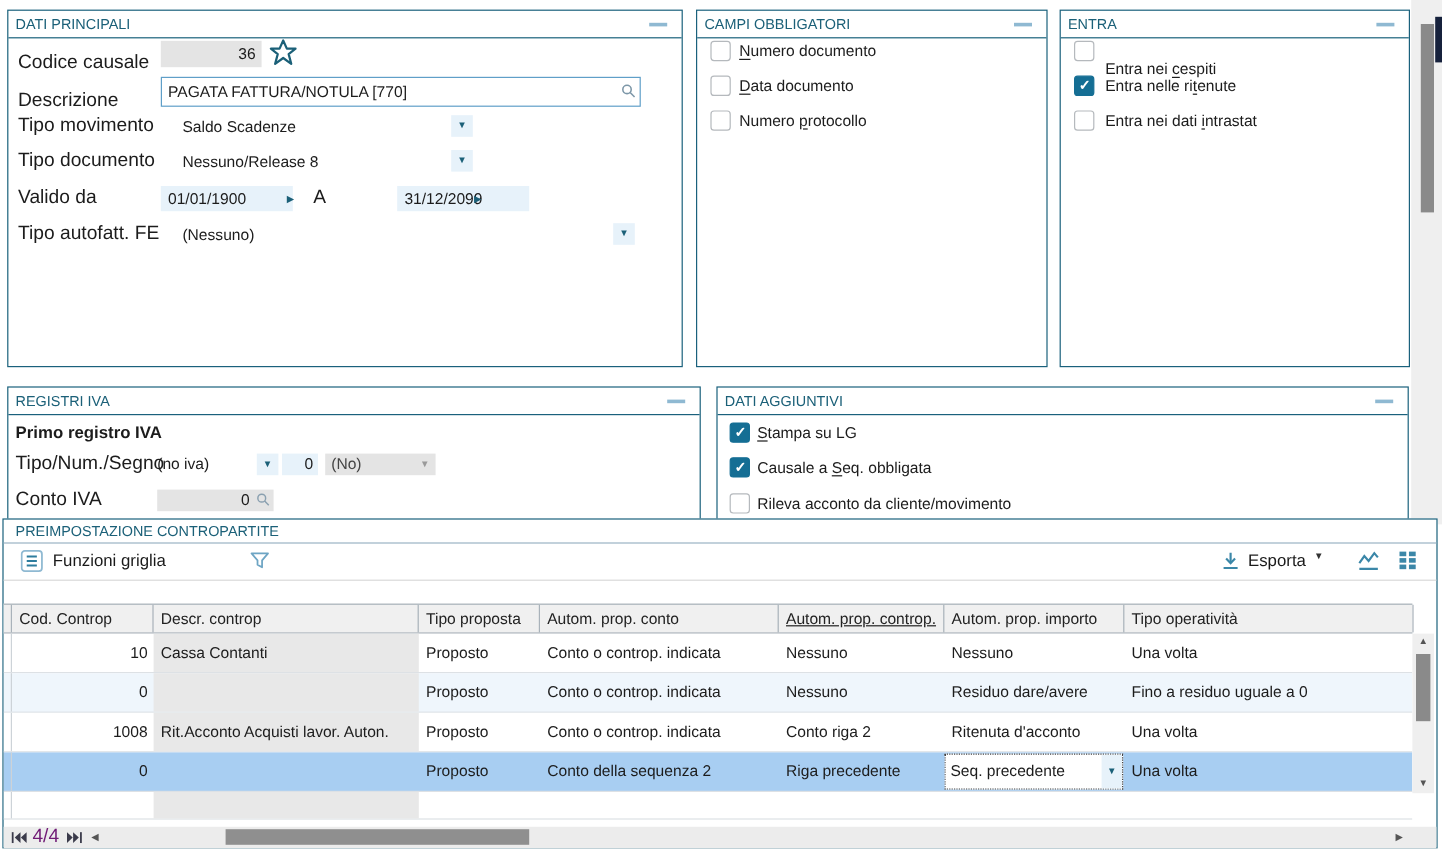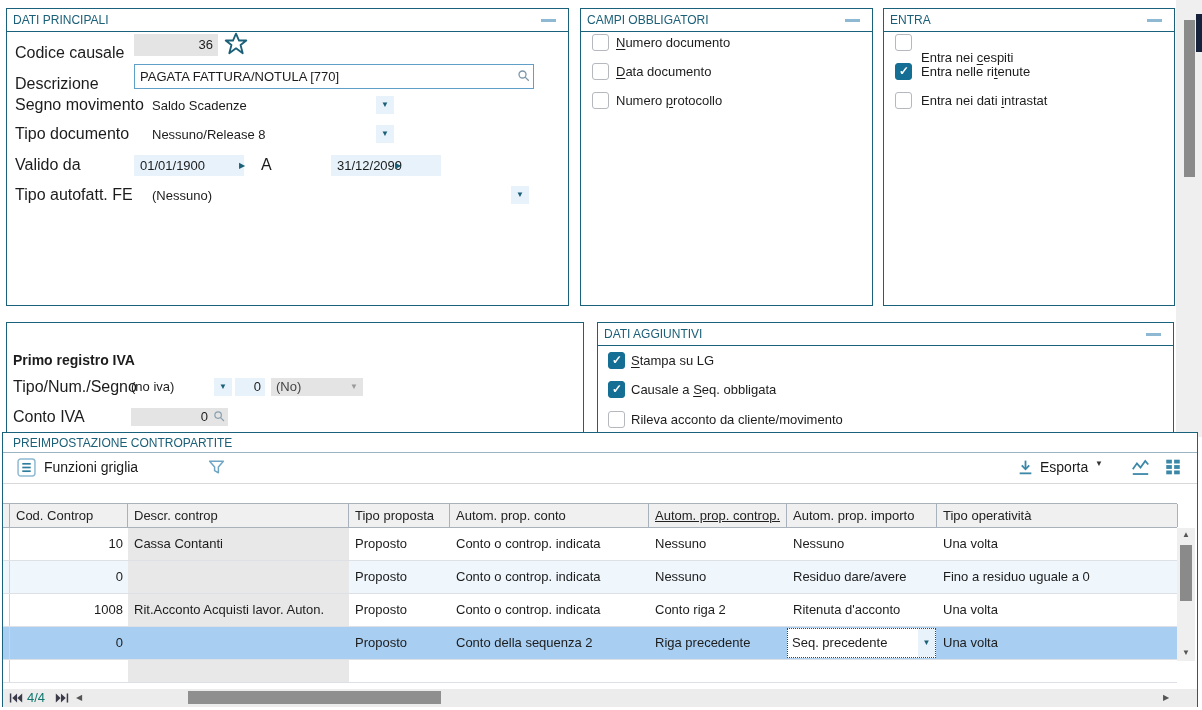--- a/index.html
+++ b/index.html
@@ -75,21 +75,21 @@
     <div class="input gray-input" style="left:127px;top:25px;width:84px;height:22px;line-height:22px;text-align:right;padding-right:5px;">36</div>
     <svg class="icon" style="left:216px;top:22px;" width="26" height="26" viewBox="0 0 24 24">
       <polygon points="12,2.5 14.8,8.8 21.5,8.8 16.2,13 18.2,20.5 12,16 5.8,20.5 7.8,13 2.5,8.8 9.2,8.8" fill="none" stroke="#1b6078" stroke-width="1.7" stroke-linejoin="round"></polygon>
     </svg>
     <div class="fld-label" style="left:8px;top:67px;">Descrizione</div>
     <div class="input white-input" style="left:127px;top:55px;width:400px;height:25px;line-height:23px;padding-left:5px;">PAGATA FATTURA/NOTULA [770]</div>
     <svg class="icon" style="left:510px;top:60px;" width="14" height="14" viewBox="0 0 16 16">
       <circle cx="6.3" cy="6.3" r="4" fill="none" stroke="#7d97a8" stroke-width="1.5"></circle>
       <line x1="9.3" y1="9.3" x2="13.5" y2="13.5" stroke="#7d97a8" stroke-width="1.5"></line>
     </svg>
-    <div class="fld-label" style="left:8px;top:88px;">Segno movimento</div>
+    <div class="fld-label" style="left:8px;top:88px;">Tipo movimento</div>
     <div class="fld-text" style="left:145px;top:89px;">Saldo Scadenze</div>
     <div class="dd-btn" style="left:369px;top:87px;">▼</div>
     <div class="fld-label" style="left:8px;top:117px;">Tipo documento</div>
     <div class="fld-text" style="left:145px;top:118px;">Nessuno/Release 8</div>
     <div class="dd-btn" style="left:369px;top:116px;">▼</div>
     <div class="fld-label" style="left:8px;top:148px;">Valido da</div>
     <div class="input blue-box" style="left:127px;top:146px;width:110px;height:21px;line-height:21px;padding-left:6px;">01/01/1900</div>
     <div class="arrow-in" style="left:232px;top:146px;width:14px;height:21px;">▶</div>
     <div class="fld-label" style="left:254px;top:148px;">A</div>
     <div class="input blue-box" style="left:299px;top:146px;width:110px;height:21px;line-height:21px;padding-left:6px;margin-left:25px;">31/12/2099</div>
@@ -124,20 +124,24 @@
     <div class="checkbox" style="left:11px;top:83px;"></div>
     <div class="cb-label" style="left:37px;top:83px;">Entra nei dati <u>i</u>ntrastat</div>
   </div>
 
   <div class="page-scroll">
     <div class="page-thumb"></div>
   </div>
   <div class="dark-corner"></div>
 
   <div class="panel" style="left:6px;top:322px;width:578px;height:120px;z-index:1;">
+    <div class="panel-header">
+      <span class="panel-title">REGISTRI IVA</span>
+      <span class="panel-dash"></span>
+    </div>
     <div class="fld-label" style="left:6px;top:29px;font-size:14px;font-weight:bold;">Primo registro IVA</div>
     <div class="fld-label" style="left:6px;top:56px;">Tipo/Num./Segno</div>
     <div class="fld-text" style="left:124px;top:56px;">(no iva)</div>
     <div class="dd-btn" style="left:207px;top:55px;">▼</div>
     <div class="input blue-box" style="left:228px;top:55px;width:30px;height:18px;line-height:18px;text-align:right;padding-right:4px;">0</div>
     <div class="input gray-input" style="left:264px;top:55px;width:92px;height:18px;line-height:18px;padding-left:5px;color:#444;">(No)</div>
     <div class="dd-btn disabled" style="left:338px;top:55px;background:transparent;">▼</div>
     <div class="fld-label" style="left:6px;top:86px;">Conto IVA</div>
     <div class="input gray-input" style="left:124px;top:85px;width:97px;height:18px;line-height:18px;text-align:right;padding-right:20px;">0</div>
     <svg class="icon" style="left:206px;top:87px;" width="13" height="13" viewBox="0 0 16 16">
@@ -268,21 +272,21 @@
       <div class="vthumb"></div>
       <div class="sarrow" style="top:119px;">▼</div>
     </div>
 
     <div class="hbar">
       <svg class="icon" style="left:6px;top:3px;" width="14" height="12" viewBox="0 0 17 14">
         <rect x="1" y="1.5" width="1.8" height="11" fill="#3a3a4a"></rect>
         <polygon points="9.8,1.5 4,7 9.8,12.5" fill="#3a3a4a"></polygon>
         <polygon points="16,1.5 10.2,7 16,12.5" fill="#3a3a4a"></polygon>
       </svg>
-      <span style="position:absolute;left:24px;top:0;font-size:13px;line-height:18px;color:#0f766e;">4/4</span>
+      <span style="position:absolute;left:24px;top:0;font-size:16px;line-height:18px;color:#701a75;">4/4</span>
       <svg class="icon" style="left:52px;top:3px;" width="14" height="12" viewBox="0 0 17 14">
         <rect x="14.2" y="1.5" width="1.8" height="11" fill="#3a3a4a"></rect>
         <polygon points="7.2,1.5 13,7 7.2,12.5" fill="#3a3a4a"></polygon>
         <polygon points="1,1.5 6.8,7 1,12.5" fill="#3a3a4a"></polygon>
       </svg>
       <span style="position:absolute;left:73px;top:0;font-size:8px;line-height:18px;color:#555;">◀</span>
       <div class="hthumb"></div>
       <span style="position:absolute;left:1160px;top:0;font-size:8px;line-height:18px;color:#555;">▶</span>
     </div>
   </div>

